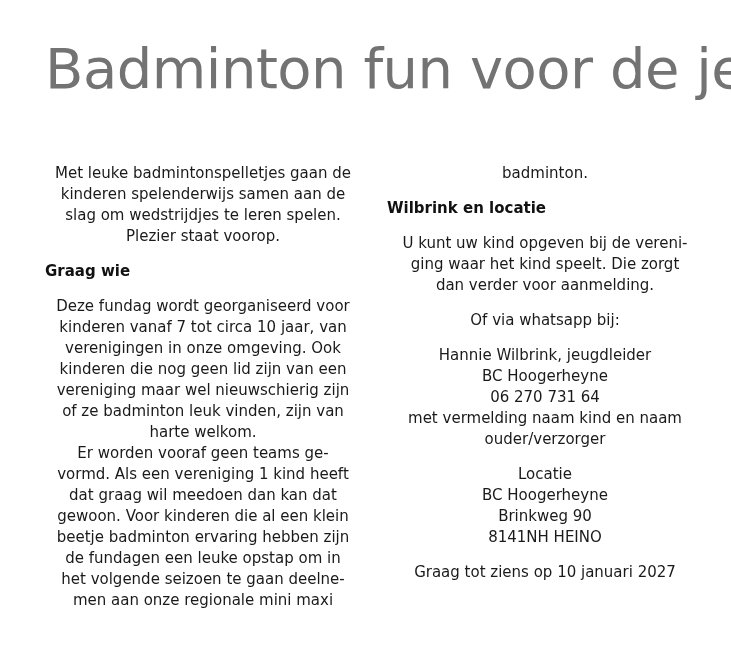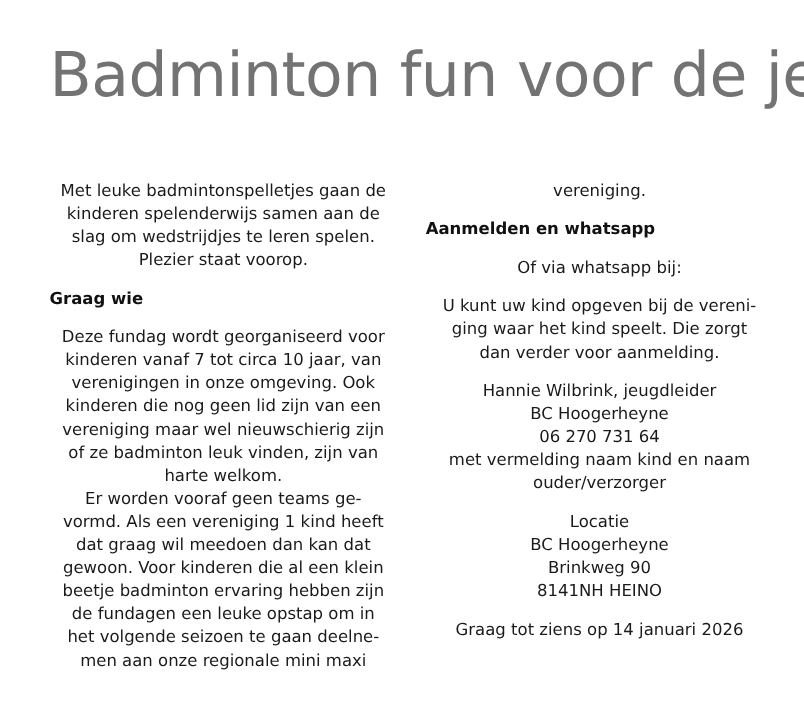--- a/index.html
+++ b/index.html
@@ -75,32 +75,32 @@
 vormd. Als een vereniging 1 kind heeft
 dat graag wil meedoen dan kan dat
 gewoon. Voor kinderen die al een klein
 beetje badminton ervaring hebben zijn
 de fundagen een leuke opstap om in
 het volgende seizoen te gaan deelne-
 men aan onze regionale mini maxi</p>
     </div>
 
     <div class="col">
-      <p>vereniging.</p>
-      <h2>Aanmelden en whatsapp</h2>
-      <p>Of via whatsapp bij:</p>
+      <p>badminton.</p>
+      <h2>Wilbrink en locatie</h2>
       <p>U kunt uw kind opgeven bij de vereni-
 ging waar het kind speelt. Die zorgt
 dan verder voor aanmelding.</p>
+      <p>Of via whatsapp bij:</p>
       <p>Hannie Wilbrink, jeugdleider
 BC Hoogerheyne
 06 270 731 64
 met vermelding naam kind en naam
 ouder/verzorger</p>
       <p>Locatie
 BC Hoogerheyne
 Brinkweg 90
 8141NH HEINO</p>
-      <p>Graag tot ziens op 14 januari 2026</p>
+      <p>Graag tot ziens op 10 januari 2027</p>
     </div>
 
   </div>
 </div>
 
 </body></html>

